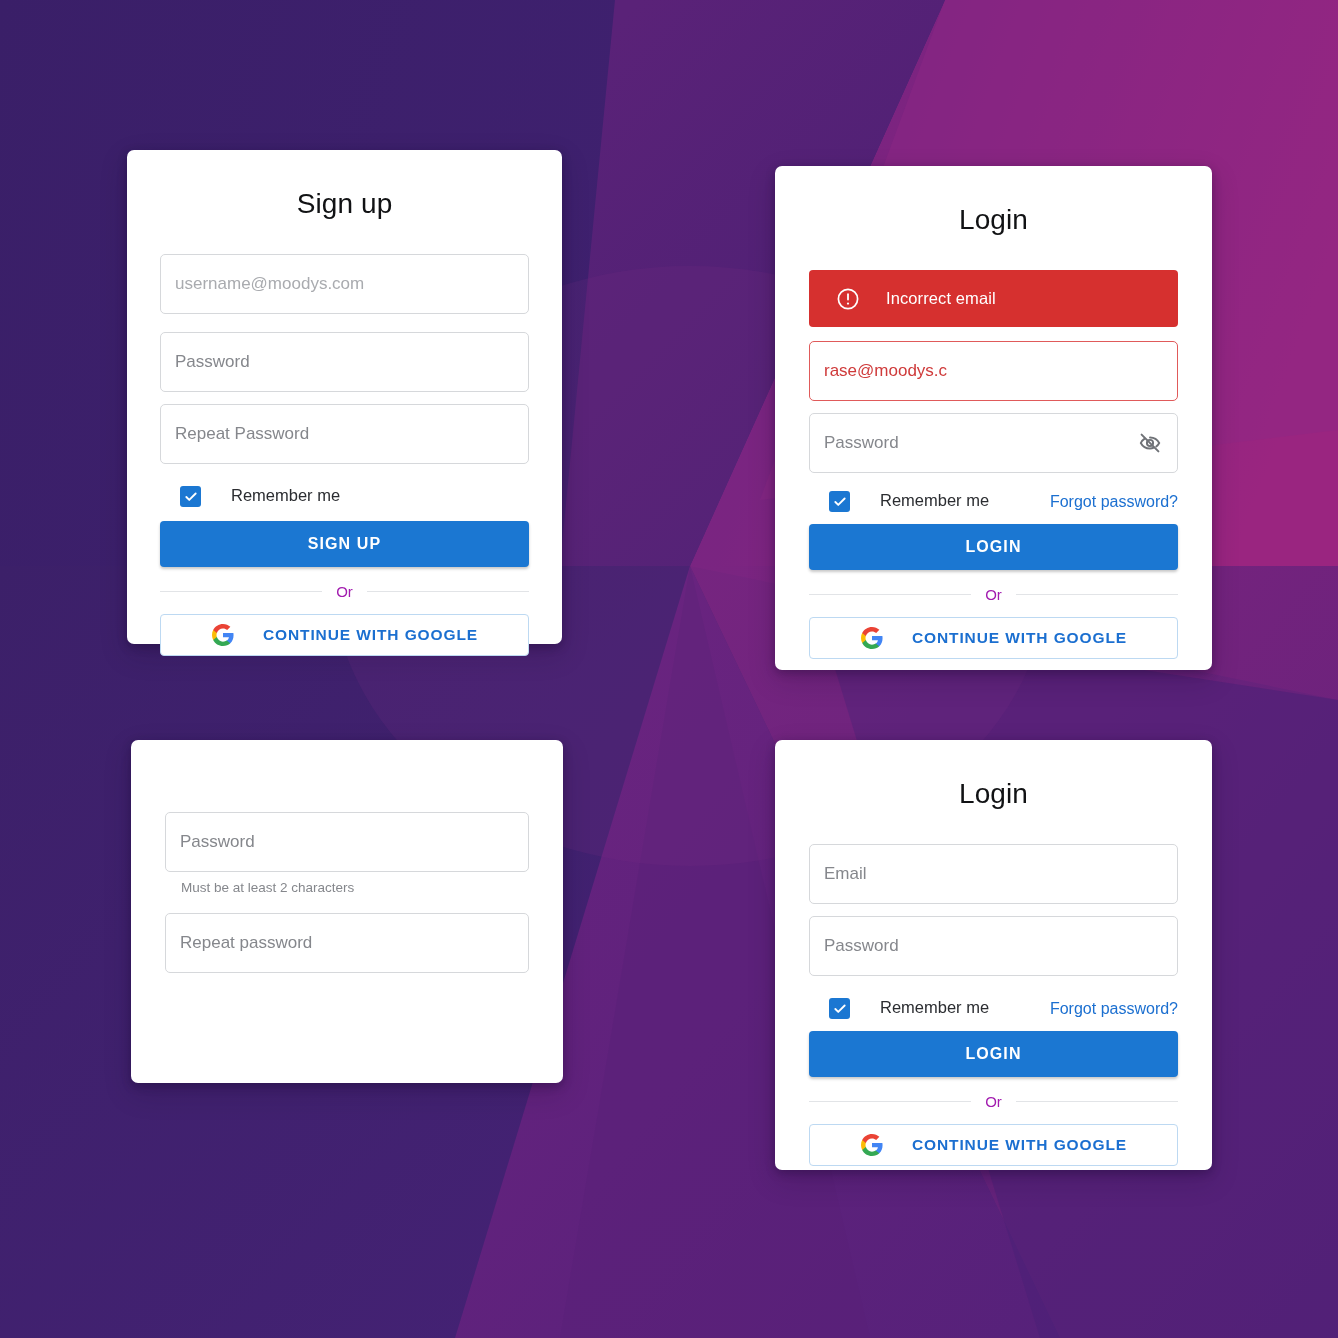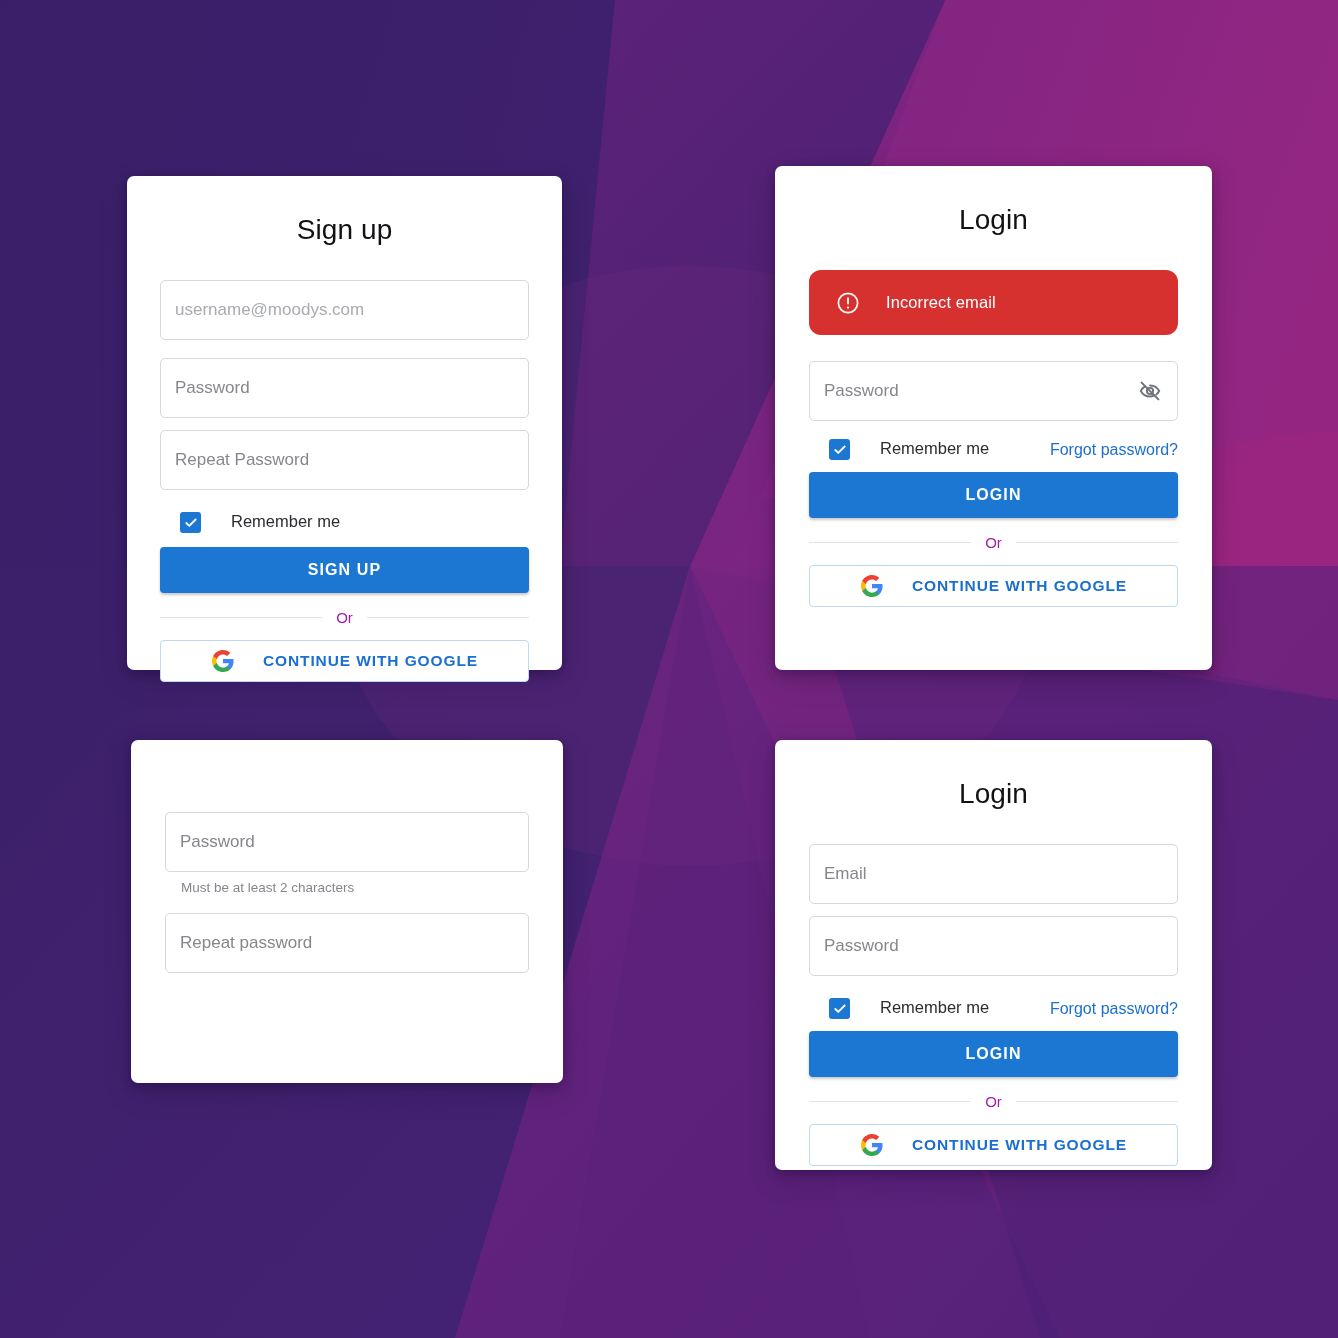--- a/index.html
+++ b/index.html
@@ -28,21 +28,21 @@
   
   .stage { position: absolute; inset: 0; }
 
   .card {
     position: absolute;
     background: #ffffff;
     border-radius: 7px;
     box-shadow: 0 3px 10px rgba(20, 5, 40, 0.30), 0 10px 28px rgba(20, 5, 40, 0.18);
   }
 
-  #card-signup      { left: 127px; top: 176px;  width: 435px; height: 494px; text-decoration: underline; }
+  #card-signup      { left: 127px; top: 150px;  width: 435px; height: 494px; text-decoration: underline; }
   #card-login-error { left: 775px; top: 166px;  width: 437px; height: 504px; }
   #card-newpass     { left: 131px; top: 740px;  width: 432px; height: 343px; }
   #card-login       { left: 775px; top: 740px;  width: 437px; height: 430px; }
 
   .card-title {
     text-align: center;
     font-size: 28px;
     font-weight: 400;
     color: #111214;
     letter-spacing: 0.1px;
@@ -72,23 +72,23 @@
 
   .eye-btn {
     width: 26px; height: 26px;
     display: flex; align-items: center; justify-content: center;
     flex-shrink: 0;
   }
 
   
   .alert {
     width: 100%;
-    height: 65px;
+    height: 57px;
     background: #d6302f;
-    border-radius: 12px;
+    border-radius: 4px;
     display: flex;
     align-items: center;
     padding: 0 27px;
     gap: 26px;
   }
   .alert .msg {
     color: #ffffff;
     font-size: 16.5px;
     letter-spacing: 0.1px;
   }
@@ -296,20 +296,23 @@
       <div class="alert">
         <svg width="24" height="24" viewBox="0 0 24 24">
           <circle cx="12" cy="12" r="9.6" fill="none" stroke="#ffffff" stroke-width="1.7"></circle>
           <rect x="11.1" y="6.3" width="1.8" height="7.2" rx="0.9" fill="#ffffff"></rect>
           <circle cx="12" cy="16.6" r="1.12" fill="#ffffff"></circle>
         </svg>
         <span class="msg">Incorrect email</span>
       </div>
       <div class="gap-14"></div>
 
+      <div class="field error">
+        <span class="ph">rase@moodys.c</span>
+      </div>
       <div class="gap-12"></div>
 
       <div class="field">
         <span class="ph">Password</span>
         <span class="eye-btn">
           <svg width="24" height="24" viewBox="0 0 24 24">
             <path d="M12 6.5c4.2 0 7.7 2.6 9.2 5.5-0.65 1.27-1.66 2.5-2.93 3.47M6.4 7.9C4.62 9 3.3 10.6 2.8 12c1.5 2.9 5 5.5 9.2 5.5 1.4 0 2.72-.29 3.9-.8" fill="none" stroke="#6f7277" stroke-width="1.9" stroke-linecap="round"></path>
             <circle cx="12" cy="12" r="3.1" fill="none" stroke="#6f7277" stroke-width="1.9"></circle>
             <path d="M3.6 3.6 L20.4 20.4" stroke="#6f7277" stroke-width="2.0" stroke-linecap="round"></path>
           </svg>

